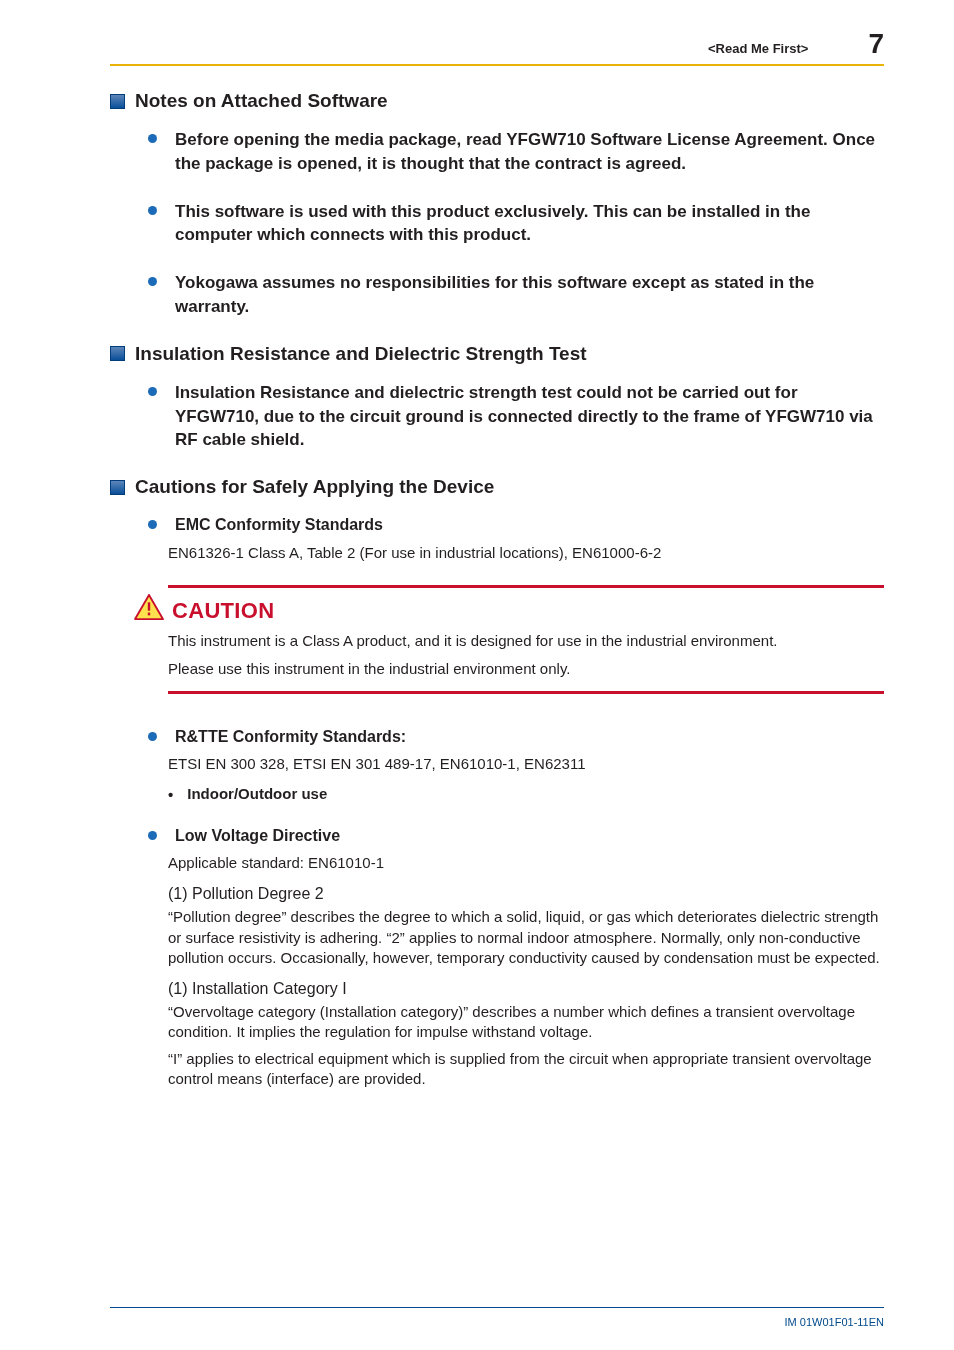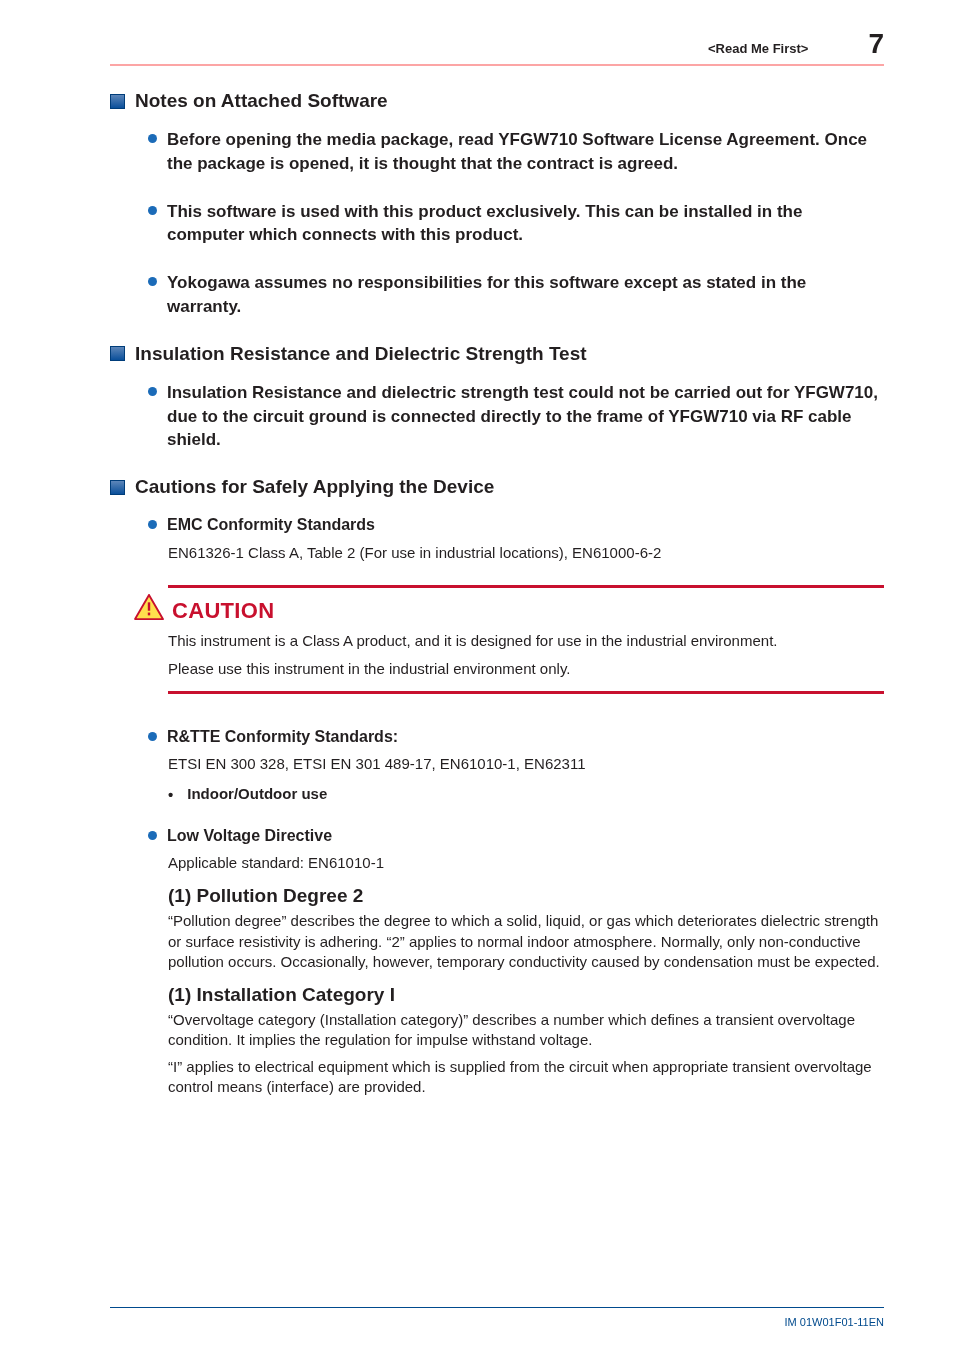--- a/index.html
+++ b/index.html
@@ -9,59 +9,59 @@
     background: #fff;
     color: #231f20;
     position: relative;
     padding: 28px 70px 30px 110px;
   }
   .topbar {
     display: flex;
     justify-content: flex-end;
     align-items: baseline;
     gap: 60px;
-    border-bottom: 2px solid #fca5a5;
+    border-bottom: 2px solid #eab308;
     padding-bottom: 4px;
     margin-bottom: 14px;
   }
   .topbar .crumb { font-size: 13px; font-weight: bold; }
   .topbar .pagenum { font-size: 28px; font-weight: bold; }
   .section {
     margin-top: 24px;
   }
   .h2row { display: flex; align-items: center; gap: 10px; margin-top: 18px; margin-bottom: 16px; }
   .sqfill {
     width: 15px; height: 15px;
     background: linear-gradient(180deg, #5d86b9 0%, #0a4f9a 100%);
     border: 1px solid #003d7a;
     flex-shrink: 0;
   }
   .h2 { font-size: 19px; font-weight: bold; }
   .bullet-block { margin-left: 38px; margin-bottom: 24px; }
-  .bullet-row { display: flex; gap: 10px; }
+  .bullet-row { display: flex; gap: 18px; }
   .dot {
     width: 9px; height: 9px; border-radius: 50%;
     background: #1b6bb8; flex-shrink: 0; margin-top: 6px;
   }
   .bold18 { font-size: 17px; font-weight: bold; line-height: 1.4; }
   .sub-body { margin-left: 58px; }
   .body15 { font-size: 15px; line-height: 1.35; margin-top: 6px; }
   .body15b { font-size: 15px; font-weight: bold; line-height: 1.35; }
   .small-dot-row { display: flex; gap: 14px; margin-top: 10px; margin-left: 0; align-items: center;}
   .small-dot { font-size: 15px; font-weight: bold; }
   .caution-wrap { margin-top: 22px; margin-left: 0; }
   .red-hr { height: 3px; background:#c8102e; border:none; }
   .caution-head { display:flex; align-items:flex-end; gap:8px; margin: 6px 0 2px 0;}
   .tri {
     width: 30px; height: 26px; flex-shrink:0; margin-left:-34px; margin-bottom:4px;
   }
   .caution-title { color:#c8102e; font-size:22px; font-weight:bold; letter-spacing:0.3px;}
   .caution-body { margin-left: 58px; }
   .caution-body p { font-size: 15px; line-height:1.5; margin-top:6px; }
-  .num-item { font-size: 19px; font-weight:bold; margin-top: 12px; margin-bottom: 4px;}
+  .num-item { font-size: 16px; font-weight:normal; margin-top: 12px; margin-bottom: 4px;}
   .foot-rule { position:absolute; left:110px; right:70px; bottom:42px; height:1px; background:#004a8d; }
   .footnum { position:absolute; right:70px; bottom:22px; font-size:11px; color:#004a8d; }
 </style>
 </head>
 <body>
 
 <div class="topbar">
   <span class="crumb">&lt;Read Me First&gt;</span>
   <span class="pagenum">7</span>
 </div>

